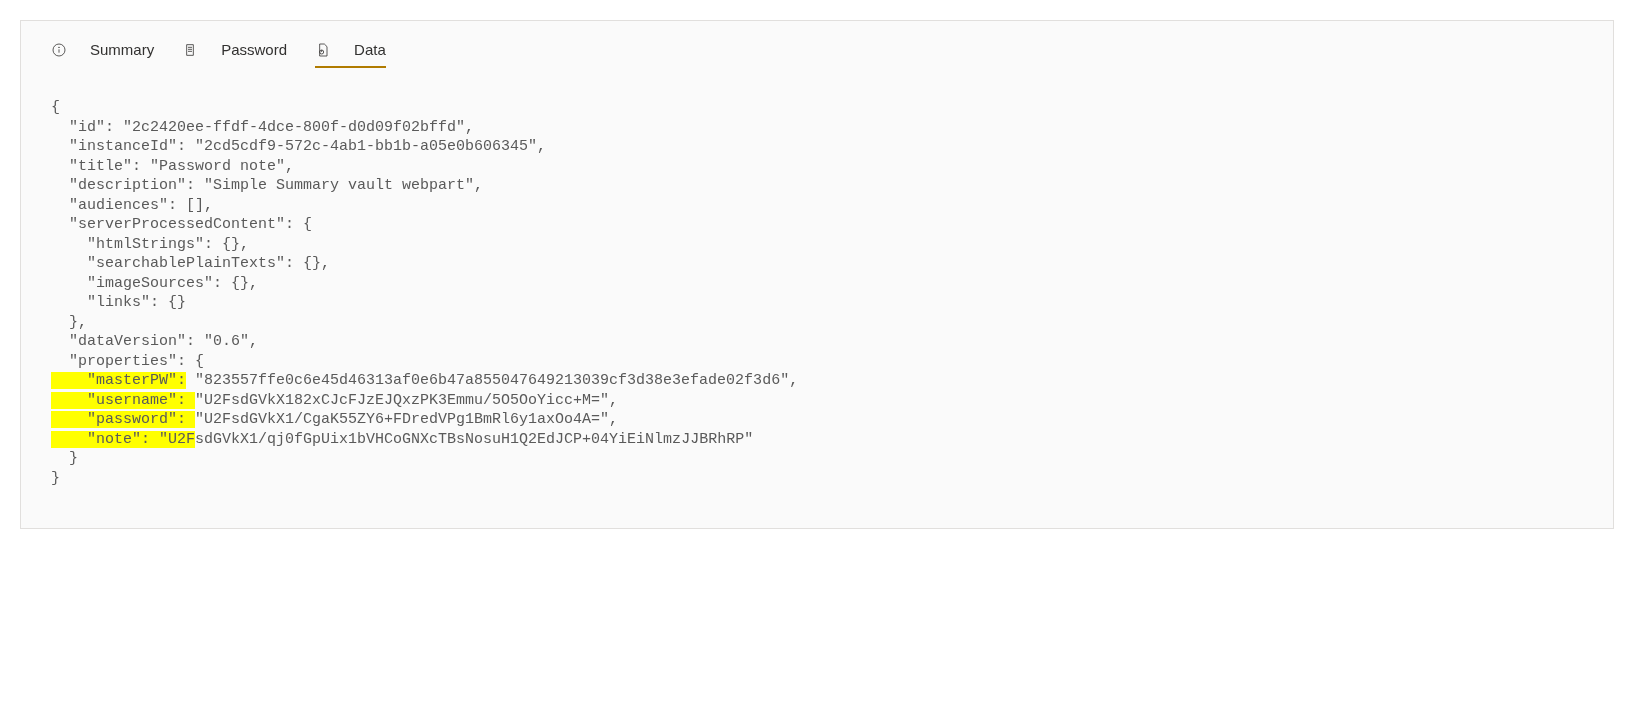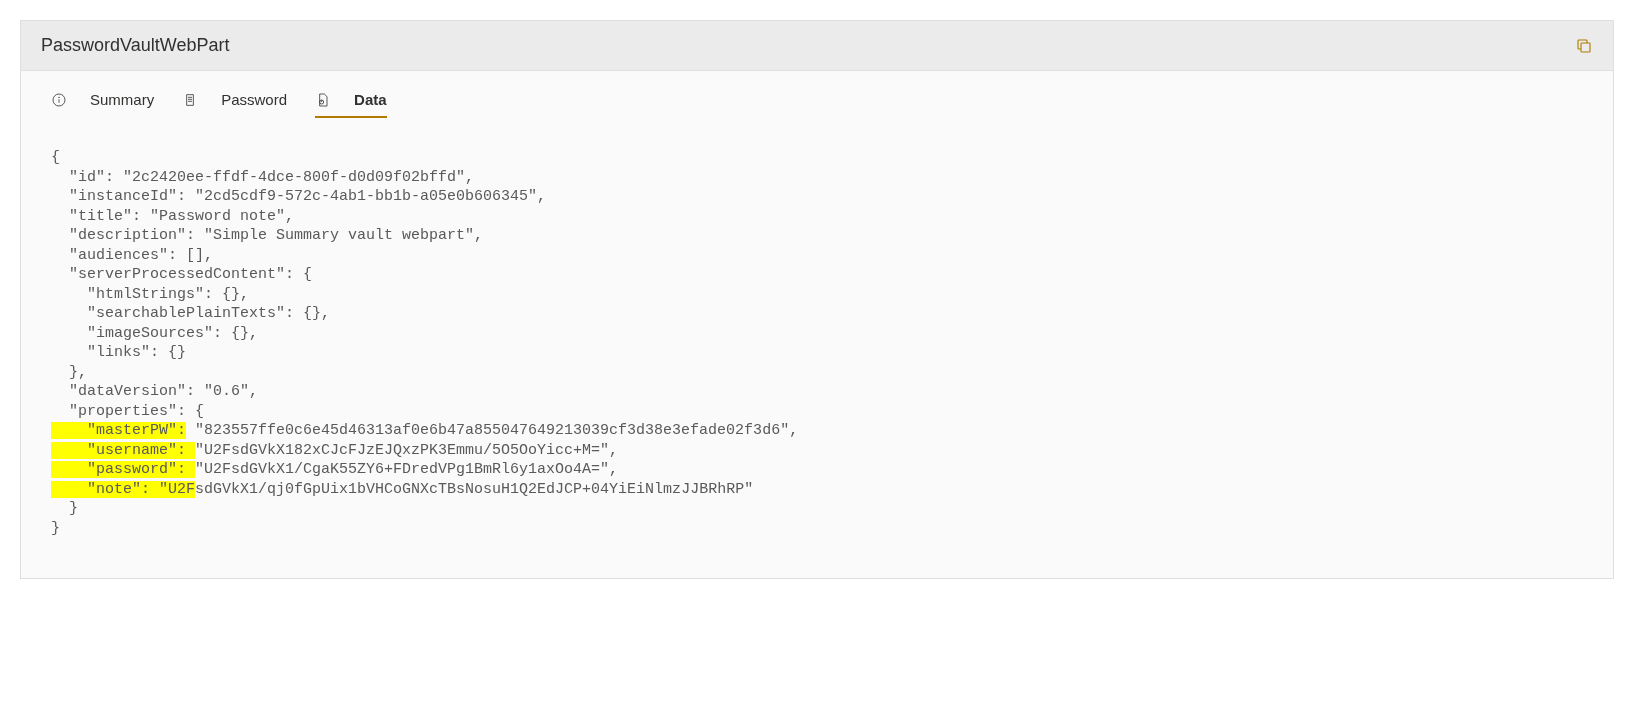--- a/index.html
+++ b/index.html
@@ -52,21 +52,21 @@
     display: flex;
     align-items: center;
     gap: 23px;
     padding-bottom: 8px;
     font-size: 15px;
     color: #323130;
     cursor: pointer;
     border-bottom: 2px solid transparent;
   }
   .tab.active {
-    font-weight: 700;
+    font-weight: 400;
     border-bottom-color: #b07b00;
   }
   .tab-icon {
     width: 16px;
     height: 16px;
     display: inline-flex;
     align-items: center;
     justify-content: center;
   }
   .tab-icon svg {
@@ -86,29 +86,20 @@
     overflow-x: auto;
   }
   .hl {
     background: #ffff00;
   }
 </style>
 </head>
 <body>
 
 <div class="panel">
-  <div class="panel-header">
-    <div class="panel-title">PasswordVaultWebPart</div>
-    <div class="copy-icon">
-      <svg viewBox="0 0 24 24">
-        <rect x="8" y="8" width="12" height="12" rx="1"></rect>
-        <path d="M16 8 V5 a1 1 0 0 0 -1 -1 H5 a1 1 0 0 0 -1 1 v10 a1 1 0 0 0 1 1 h3"></path>
-      </svg>
-    </div>
-  </div>
 
   <div class="tabs">
     <div class="tab">
       <span class="tab-icon">
         <svg viewBox="0 0 24 24">
             <circle cx="12" cy="12" r="9"></circle>
             <line x1="12" y1="11" x2="12" y2="16"></line>
             <circle cx="12" cy="8" r="0.5" fill="#323130"></circle>
           </svg>
       </span>

